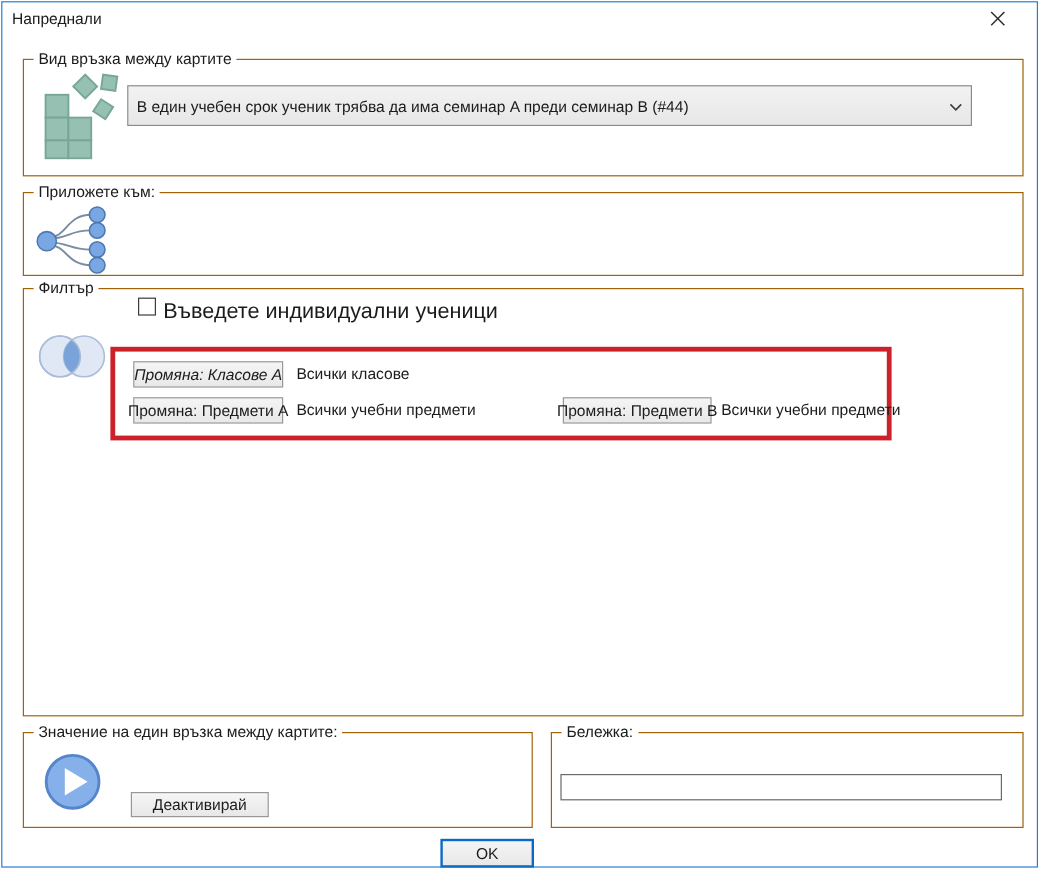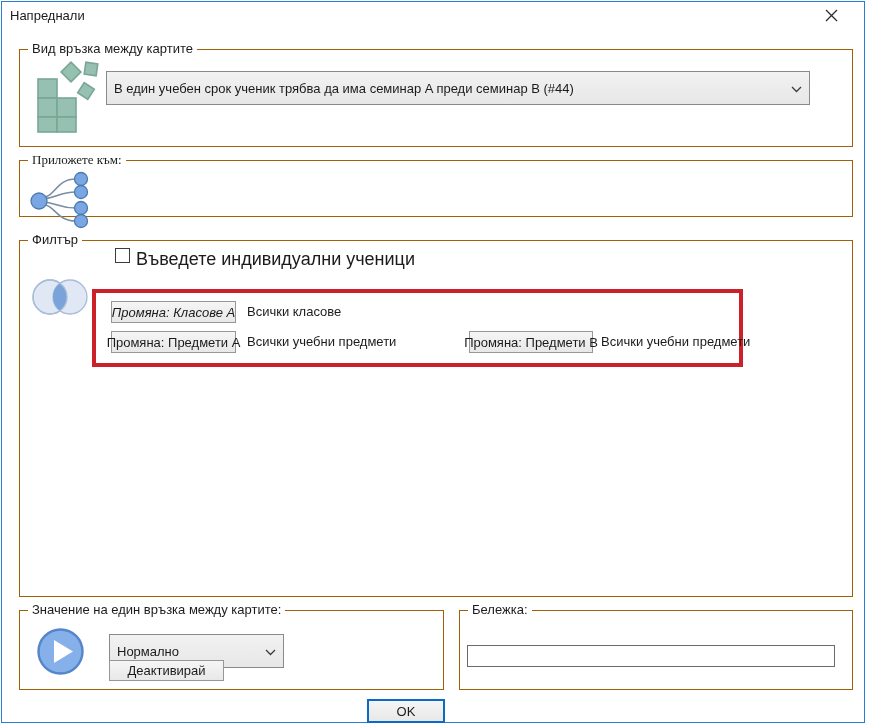--- a/index.html
+++ b/index.html
@@ -8,21 +8,21 @@
   .abs{position:absolute;box-sizing:border-box;}
 
   
   .title{left:8px;top:6px;font-size:13px;color:#1b1b1b;white-space:nowrap;}
   .close-btn{left:814px;top:4px;width:30px;height:22px;display:flex;align-items:center;justify-content:center;cursor:pointer;}
 
   
   .groupbox{border:1px solid #a16207;background:#fff;}
   .groupbox-label{position:absolute;top:-9px;left:8px;background:#fff;padding:0 4px;font-size:13px;color:#1b1b1b;white-space:nowrap;}
   #g-type{left:17px;top:47px;width:834px;height:98px;}
-  #g-apply{left:17px;top:158px;width:834px;height:57px;font-family:Liberation Serif, serif;}
+  #g-apply{left:17px;top:158px;width:834px;height:70px;}
   #g-filter{left:17px;top:238px;width:834px;height:357px;}
   #g-weight{left:17px;top:608px;width:425px;height:80px;}
   #g-note{left:457px;top:608px;width:394px;height:80px;}
 
   
   .combo{border:1px solid #8a8a8a;background:linear-gradient(#f2f2f2,#e7e7e7);display:flex;align-items:center;padding:16px 7px;cursor:default;}
   .combo .combo-text{flex:1;white-space:nowrap;overflow:hidden;font-size:13px;}
   #combo-relation{left:104px;top:69px;width:704px;height:23px;}
   #combo-weight{left:107px;top:632px;width:175px;height:22px;}
 
@@ -151,28 +151,20 @@
 
   <div class="abs groupbox" id="g-weight">
     <span class="groupbox-label">Значение на един връзка между картите:</span>
   </div>
   <span class="abs" id="icon-play">
     <svg width="49" height="49" viewBox="0 0 49 49">
       <circle cx="24.5" cy="24.5" r="22" fill="#85b0e9" stroke="#5585cb" stroke-width="2.4"></circle>
       <polygon points="18,13 37,24.5 18,36" fill="#ffffff"></polygon>
     </svg>
   </span>
-  <div class="abs combo" id="combo-weight">
-    <span class="combo-text">Нормално</span>
-    <span>
-      <svg width="11" height="7" viewBox="0 0 11 7">
-          <polyline points="1,1 5.5,5.5 10,1" stroke="#3c3c3c" stroke-width="1.3" fill="none"></polyline>
-        </svg>
-    </span>
-  </div>
   <div class="abs btn" id="btn-deactivate">Деактивирай</div>
 
   <div class="abs groupbox" id="g-note">
     <span class="groupbox-label">Бележка:</span>
   </div>
   <input class="abs" id="note-input" type="text" value="" style="">
 
   <div class="abs btn" id="btn-ok">OK</div>
   <div class="abs btn" id="btn-cancel">Откажи</div>
 

